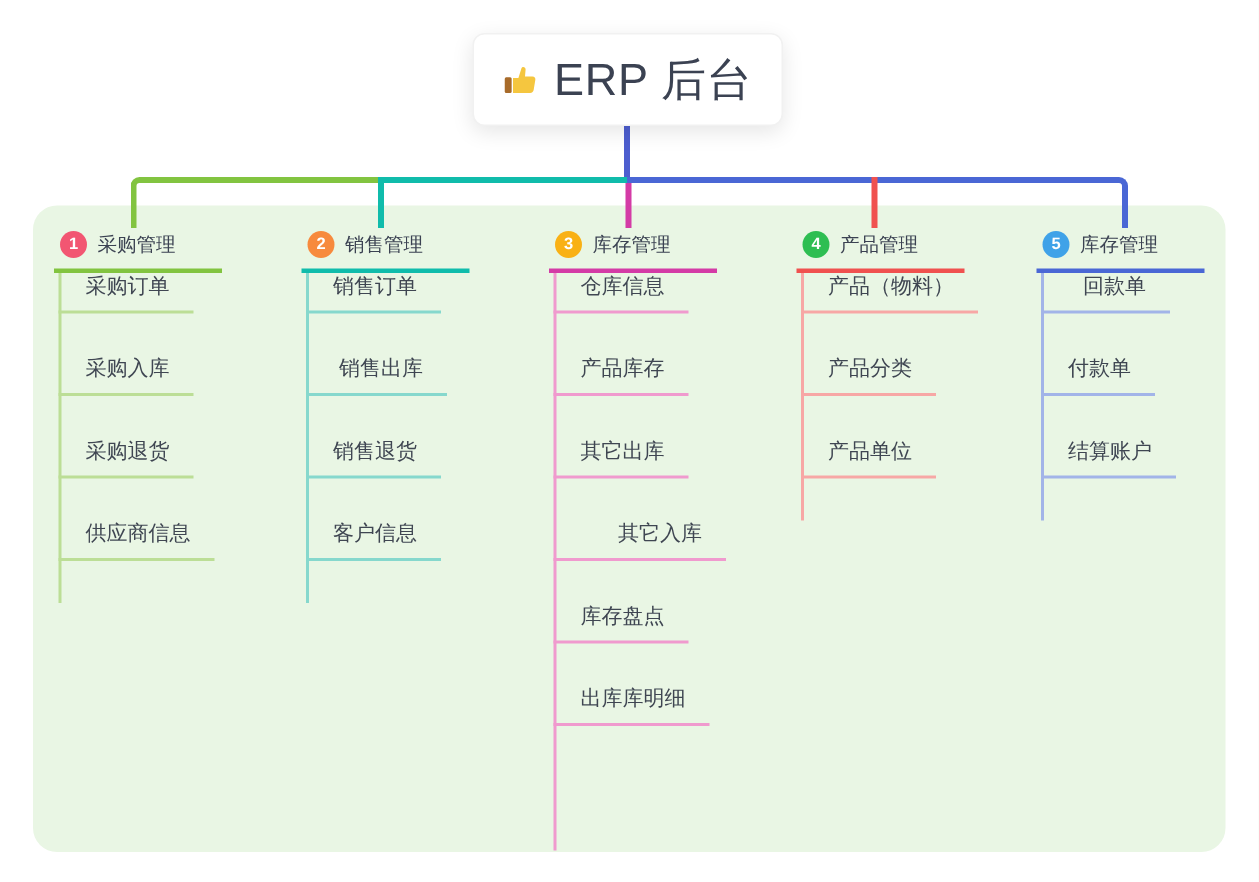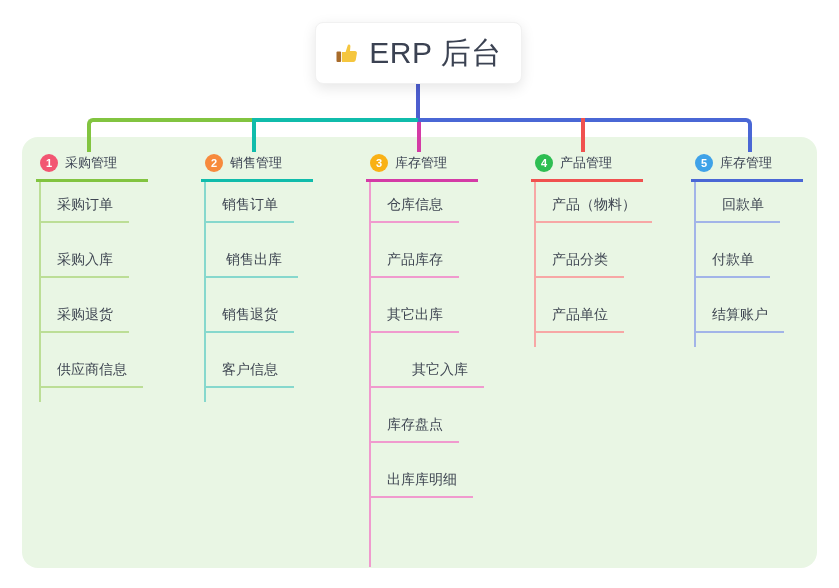--- a/index.html
+++ b/index.html
@@ -31,21 +31,21 @@
     border-bottom:3px solid #999;padding:0 0 3px 4px;box-sizing:content-box;
   }
   .badge{
     width:18px;height:18px;border-radius:50%;flex:0 0 18px;
     display:flex;align-items:center;justify-content:center;
     color:#fff;font-size:11px;font-weight:bold;line-height:1;
   }
   .branch-label{font-size:13px;font-weight:400;color:#3b4252;white-space:nowrap;}
   .children{position:relative;}
   .trunk{position:absolute;left:3px;top:0;width:2px;}
-  .child-row{height:55px;display:flex;align-items:center;}
+  .child-row{height:55px;display:flex;align-items:flex-start;}
   .child-node{
     margin-left:3px;padding:0 16px 7px 18px;border-bottom:2px solid #ccc;
     font-size:14px;color:#3f4652;white-space:nowrap;width:fit-content;
   }
 </style>
 </head>
 <body>
 
 <div class="stage">
 

